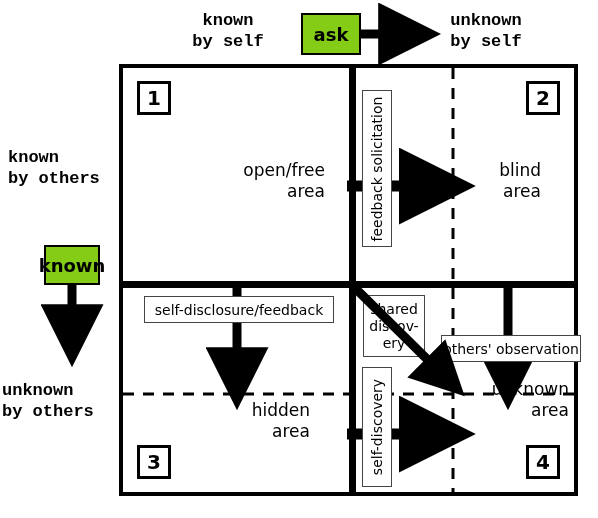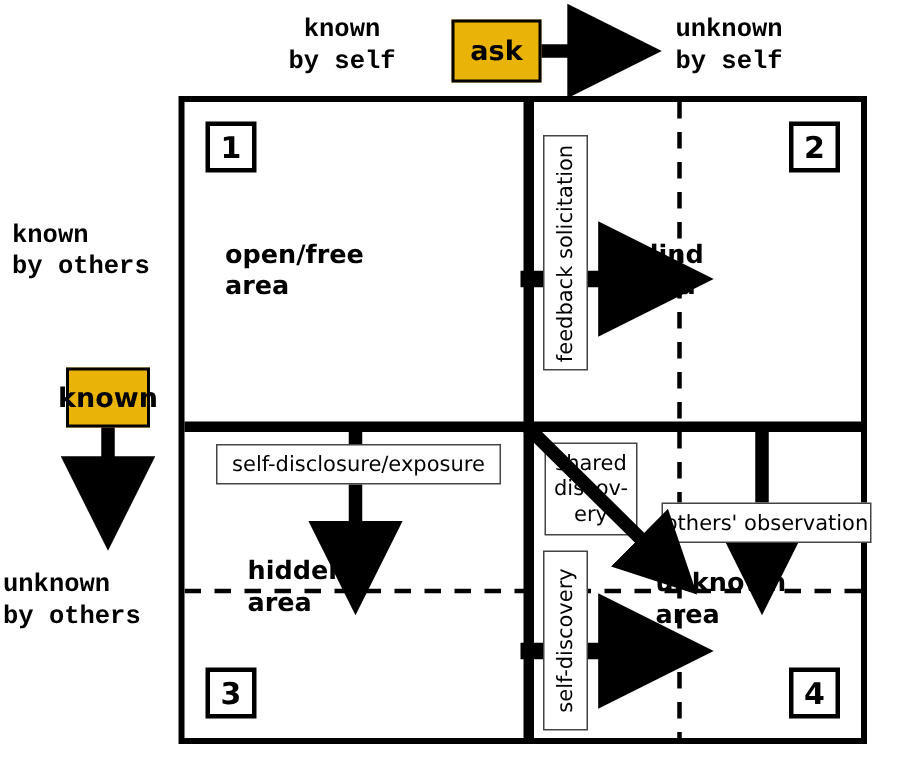--- a/index.html
+++ b/index.html
@@ -26,21 +26,21 @@
     color: #000;
     text-align: center;
     white-space: pre-line;
     font-family: Liberation Mono, monospace;
   }
   .axis-label.left { text-align: left; }
 
   
   .cmd-box {
     border: 2px solid #000;
-    background: #eab308;
+    background: #84cc16;
     font-weight: bold;
     font-size: 18px;
     color: #000;
     display: flex;
     align-items: center;
     justify-content: center;
     box-sizing: border-box;
   }
 
   
@@ -76,24 +76,24 @@
     justify-content: center;
     font-weight: bold;
     font-size: 20px;
     color: #000;
     background: #fff;
   }
 
   
   .area-title {
     position: absolute;
-    font-weight: bold;
+    font-weight: normal;
     font-size: 17px;
     line-height: 21px;
-    text-align: left;
+    text-align: right;
     color: #000;
     white-space: pre-line;
     background: transparent;
     z-index: 6;
   }
 
   
   .hbox {
     position: absolute;
     border: 1.5px solid #444;
@@ -227,31 +227,31 @@
   <div class="qnum" style="left:14px; bottom:13px;">3</div>
   <div class="qnum" style="right:14px; bottom:13px;">4</div>
 </div>
 
 <div class="area-title" style="left:150px; top:160px; width:175px;">open/free
 area</div>
 
 <div class="area-title" style="left:421px; top:160px; width:120px;">blind
 area</div>
 
-<div class="area-title" style="left:165px; top:371px; width:145px;">hidden
+<div class="area-title" style="left:165px; top:400px; width:145px;">hidden
 area</div>
 
 <div class="area-title" style="left:437px; top:379px; width:132px;">unknown
 area</div>
 
 <div class="vbox" style="left:362px; top:90px; width:30px; height:157px;">
   <span>feedback solicitation</span>
 </div>
 
-<div class="hbox" style="left:144px; top:296px; width:190px; height:27px;">self-disclosure/exposure</div>
+<div class="hbox" style="left:144px; top:296px; width:190px; height:27px;">self-disclosure/feedback</div>
 
 <div class="hbox" style="left:441px; top:296px; width:140px; height:27px;margin-top:39px;">others' observation</div>
 
 <div class="shared-box" style="left:363px; top:295px; width:62px; height:62px;">shared
 discov-
 ery</div>
 
 <div class="vbox" style="left:362px; top:367px; width:30px; height:120px;">
   <span>self-discovery</span>
 </div>

